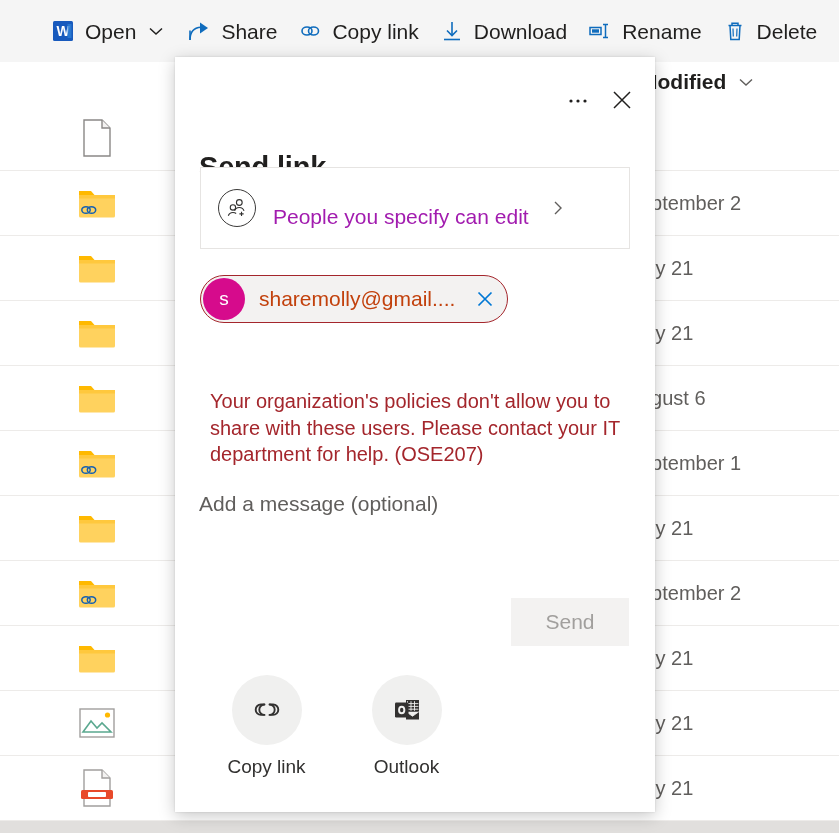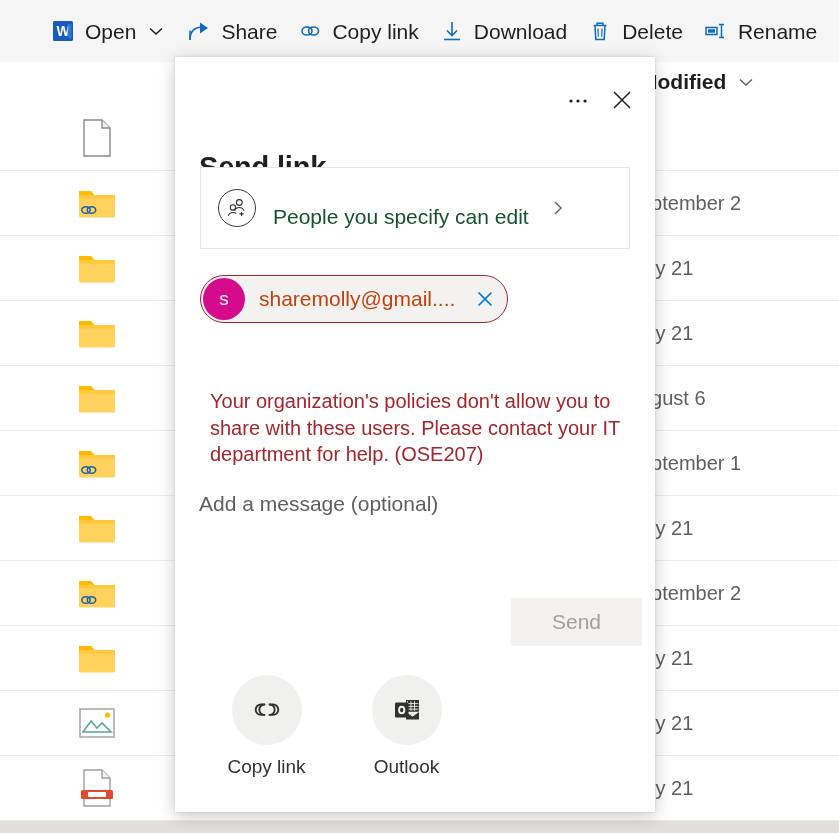--- a/index.html
+++ b/index.html
@@ -176,21 +176,21 @@
     border-radius: 50%;
     border: 1px solid #3b3a39;
     display: flex;
     align-items: center;
     justify-content: center;
     flex: none;
   }
   .perm-label {
     margin-left: 17px;
     font-size: 21px;
-    color: #14532d;
+    color: #a21caf;
     margin-top: 18px;
   }
   .perm-arrow {
     margin-left: 20px;
     display: flex;
     align-items: center;
   }
 
   
   .pill-area {
@@ -283,21 +283,21 @@
     top: 435px;
     font-size: 21px;
     color: #605e5c;
     cursor: text;
   }
 
   .send-btn {
     position: absolute;
     left: 336px;
     top: 541px;
-    width: 131px;
+    width: 118px;
     height: 48px;
     background: #f3f2f1;
     color: #a19f9d;
     border: none;
     font-size: 21px;
     font-family: inherit;
     display: flex;
     align-items: center;
     justify-content: center;
     cursor: default;
@@ -552,41 +552,41 @@
         <path d="M5 21.5 L21 21.5" stroke="#0f6cbd" stroke-width="1.6" fill="none"></path>
       </svg>
           </span>
         </span>
         <span class="cmd-lbl">Download</span>
       </div>
       <div class="cmd">
         <span class="cmd-ico">
           <span style="display: inline-flex; align-items: center; justify-content: center;">
             <svg width="26" height="26" viewBox="0 0 26 26">
+        <rect x="3" y="9.5" width="11" height="7" fill="none" stroke="#0f6cbd" stroke-width="1.5"></rect>
+        <rect x="5" y="11.3" width="7" height="3.4" fill="#0f6cbd"></rect>
+        <path d="M18.5 6.5 L18.5 19.5" stroke="#0f6cbd" stroke-width="1.5"></path>
+        <path d="M16 6.5 L21 6.5 M16 19.5 L21 19.5" stroke="#0f6cbd" stroke-width="1.5"></path>
+      </svg>
+          </span>
+        </span>
+        <span class="cmd-lbl">Rename</span>
+      </div>
+      <div class="cmd">
+        <span class="cmd-ico">
+          <span style="display: inline-flex; align-items: center; justify-content: center;">
+            <svg width="26" height="26" viewBox="0 0 26 26">
         <path d="M6.5 7.5 L19.5 7.5" stroke="#0f6cbd" stroke-width="1.5"></path>
         <path d="M10 7.5 L10 5.2 L16 5.2 L16 7.5" fill="none" stroke="#0f6cbd" stroke-width="1.5"></path>
         <path d="M8 7.5 L8.8 21.5 L17.2 21.5 L18 7.5" fill="none" stroke="#0f6cbd" stroke-width="1.5"></path>
         <path d="M11 10.5 L11.3 18.5 M15 10.5 L14.7 18.5" stroke="#0f6cbd" stroke-width="1.2"></path>
       </svg>
           </span>
         </span>
         <span class="cmd-lbl">Delete</span>
-      </div>
-      <div class="cmd">
-        <span class="cmd-ico">
-          <span style="display: inline-flex; align-items: center; justify-content: center;">
-            <svg width="26" height="26" viewBox="0 0 26 26">
-        <rect x="3" y="9.5" width="11" height="7" fill="none" stroke="#0f6cbd" stroke-width="1.5"></rect>
-        <rect x="5" y="11.3" width="7" height="3.4" fill="#0f6cbd"></rect>
-        <path d="M18.5 6.5 L18.5 19.5" stroke="#0f6cbd" stroke-width="1.5"></path>
-        <path d="M16 6.5 L21 6.5 M16 19.5 L21 19.5" stroke="#0f6cbd" stroke-width="1.5"></path>
-      </svg>
-          </span>
-        </span>
-        <span class="cmd-lbl">Rename</span>
       </div>
     </div>
 </div>
 
 <div class="dialog">
 
   <div class="dlg-topbtns">
     <div class="dlg-iconbtn">
       <svg width="24" height="24" viewBox="0 0 24 24">
         <circle cx="5" cy="13" r="1.6" fill="#201f1e"></circle>

